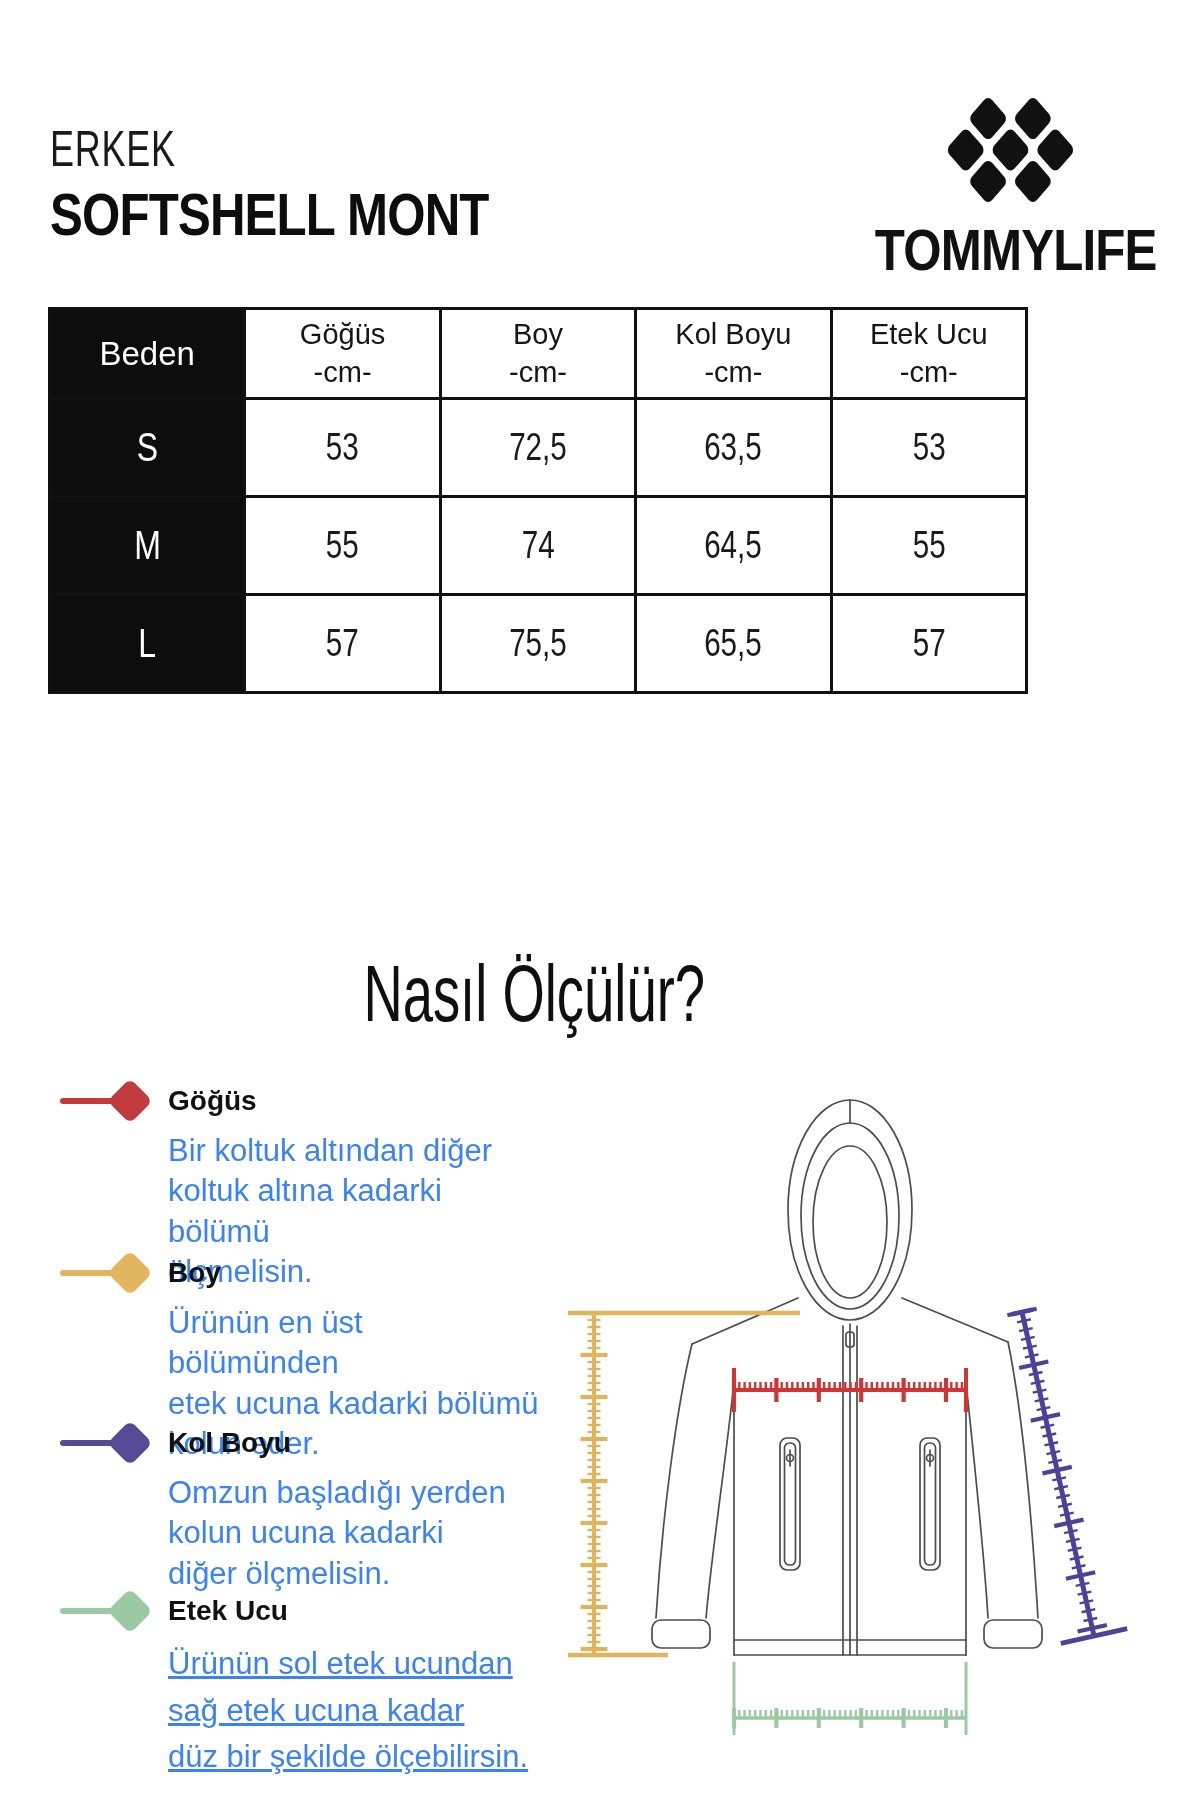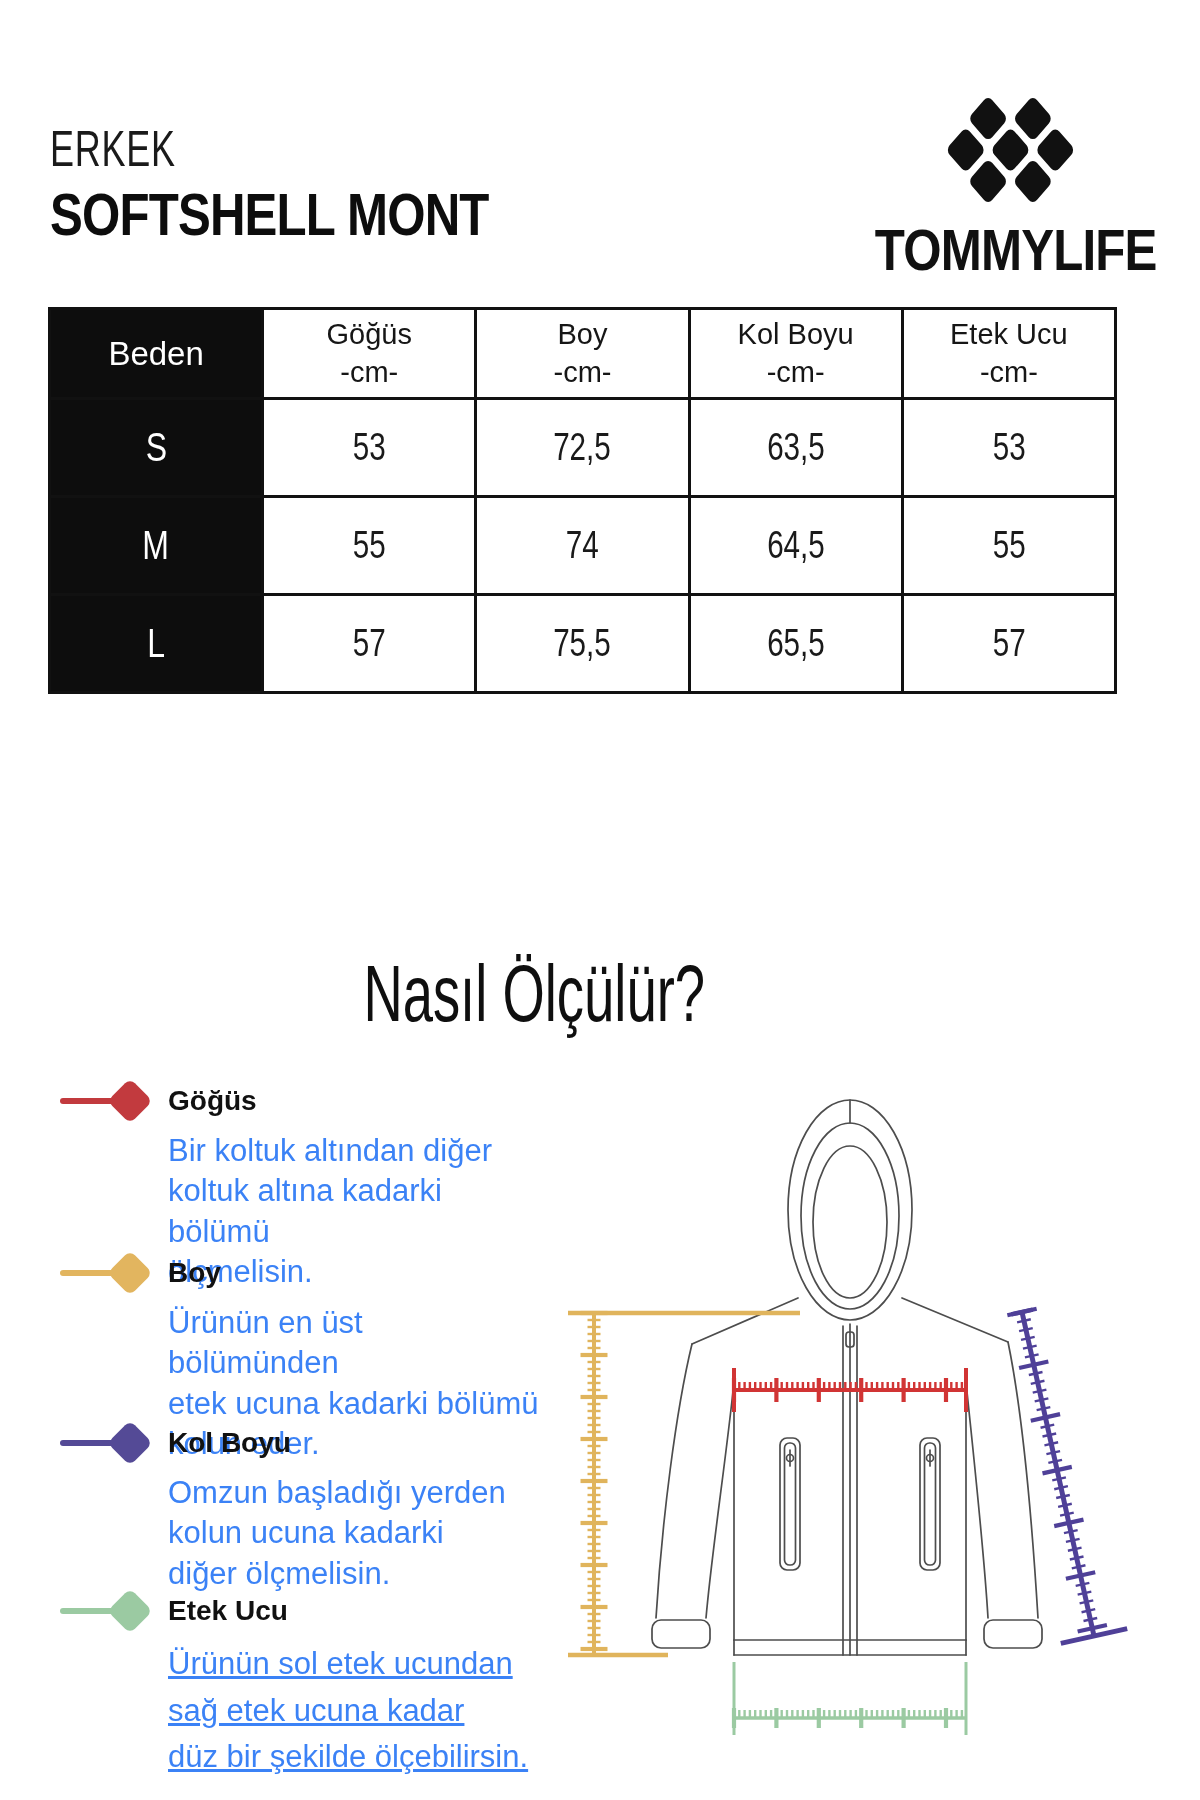--- a/index.html
+++ b/index.html
@@ -11,21 +11,21 @@
   .title-block{position:absolute;left:50px;top:122px;}
   .category{font-size:50px;font-weight:400;letter-spacing:1px;color:#1a1a1a;
     display:inline-block;transform:scaleX(.72);transform-origin:left;line-height:1.1;}
   .product{font-size:60px;font-weight:800;letter-spacing:-1px;color:#0d0d0d;
     display:inline-block;transform:scaleX(.82);transform-origin:left;line-height:1.05;margin-top:6px;}
   .brand-block{position:absolute;left:850px;top:90px;width:320px;text-align:right;}
   .brand-logo{display:block;margin:0 auto;}
   .brand-name{font-size:58px;font-weight:800;letter-spacing:-1px;
     display:inline-block;transform:scaleX(.85);transform-origin:center;margin-top:6px;}
   
-  .size-table{position:absolute;left:48px;top:307px;width:1069px;
+  .size-table{position:absolute;left:48px;top:307px;width:980px;
     border-collapse:collapse;table-layout:fixed;}
   .size-table th,.size-table td{border:3px solid #111;text-align:center;vertical-align:middle;padding:0;}
   .size-table thead tr{height:90px;}
   .size-table tbody tr{height:98px;}
   th.corner, th.size-cell{background:#0d0d0d;color:#fff;}
   .corner-label{font-size:33px;font-weight:400;}
   .col-label,.col-unit{font-size:29px;font-weight:400;line-height:1.3;color:#161616;}
   .size-letter{font-size:40px;font-weight:400;display:inline-block;transform:scaleX(.8);}
   .cell-val{font-size:38px;font-weight:400;color:#1a1a1a;display:inline-block;transform:scaleX(.78);}
   

